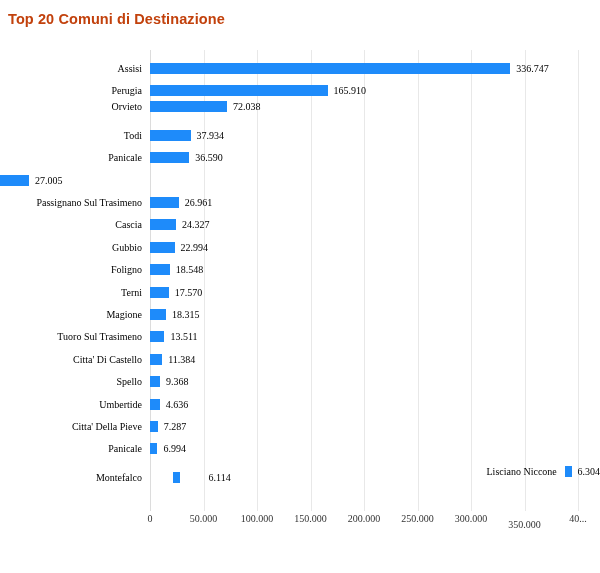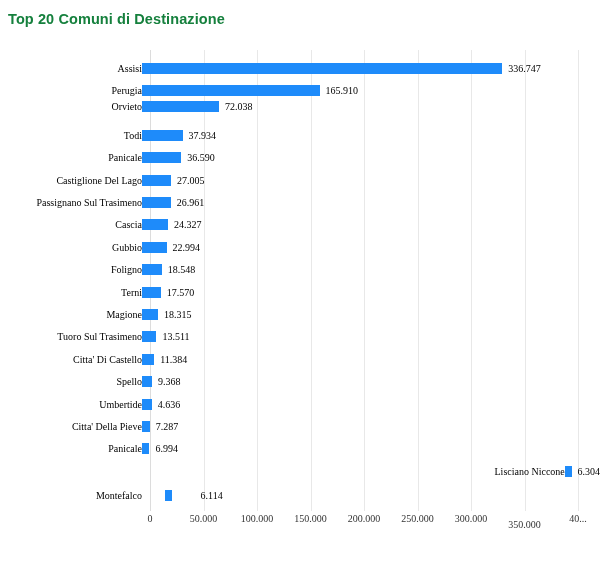--- a/index.html
+++ b/index.html
@@ -4,39 +4,39 @@
 <style>
   html,body{margin:0;padding:0;background:#ffffff;}
   body{
     width:600px;height:573px;overflow:hidden;position:relative;
     font-family:"Liberation Serif",serif;
   }
   .chart-title{
     font-family:"Liberation Sans",sans-serif;
     font-weight:700;
     font-size:14.5px;
-    color:#15803d;
+    color:#c2410c;
     margin:11px 0 0 8px;
     letter-spacing:0.1px;
   }
   .chart{position:absolute;left:0;top:0;width:600px;height:573px;}
   .plot{position:absolute;left:150px;top:57px;width:435px;height:448px;}
   .gridline{
     position:absolute;top:-7px;width:1px;height:461px;
     background:#e8e8e8;
   }
   .gridline.axis{background:#dcdcdc;}
   .rows{position:absolute;left:0;top:57px;width:600px;height:448px;}
   .bar-row{
     position:absolute;left:0;width:600px;height:22.4px;
     display:flex;align-items:center;
   }
   .cat-label{
     width:142px;flex:0 0 142px;
-    text-align:right;
+    text-align:right;padding-right:8px;
     font-size:10px;color:#000;
     white-space:nowrap;
   }
   .bar{
     height:11px;
     border-radius:0;
   }
   .value-label{
     margin-left:6px;
     font-size:10px;color:#000;
@@ -86,21 +86,20 @@
         <div class="cat-label">Todi</div>
         <div class="bar" style="width: 40.5894px; background: rgb(30, 139, 250);"></div>
         <div class="value-label">37.934</div>
       </div>
       <div class="bar-row" style="top: 89.6px;">
         <div class="cat-label">Panicale</div>
         <div class="bar" style="width: 39.1513px; background: rgb(30, 139, 250);"></div>
         <div class="value-label">36.590</div>
       </div>
       <div class="bar-row" style="top: 112px;">
-        <div class="cat-label">Castiglione Del Lago</div>
         <div class="bar" style="width: 28.8954px; background: rgb(30, 139, 250);"></div>
         <div class="value-label">27.005</div>
       </div>
       <div class="bar-row" style="top: 134.4px;">
         <div class="cat-label">Passignano Sul Trasimeno</div>
         <div class="bar" style="width: 28.8483px; background: rgb(30, 139, 250);"></div>
         <div class="value-label">26.961</div>
       </div>
       <div class="bar-row" style="top: 156.8px;">
         <div class="cat-label">Cascia</div>
@@ -155,21 +154,21 @@
       <div class="bar-row" style="top: 380.8px;">
         <div class="cat-label">Panicale</div>
         <div class="bar" style="width: 7.48358px; background: rgb(30, 139, 250);"></div>
         <div class="value-label">6.994</div>
       </div>
       <div class="bar-row" style="top: 403.2px; justify-content: flex-end;">
         <div class="cat-label">Lisciano Niccone</div>
         <div class="bar" style="width: 6.74528px; background: rgb(30, 139, 250);"></div>
         <div class="value-label">6.304</div>
       </div>
-      <div class="bar-row" style="top: 427px; gap: 23px;">
+      <div class="bar-row" style="top: 409px; gap: 23px;">
         <div class="cat-label">Montefalco</div>
         <div class="bar" style="width: 6.54198px; background: rgb(30, 139, 250);"></div>
         <div class="value-label">6.114</div>
       </div>
     </div>
   <div class="xaxis" id="xaxis">
       <span class="xtick" style="left: 0px;">0</span>
       <span class="xtick" style="left: 53.5px;">50.000</span>
       <span class="xtick" style="left: 107px;">100.000</span>
       <span class="xtick" style="left: 160.5px;">150.000</span>

